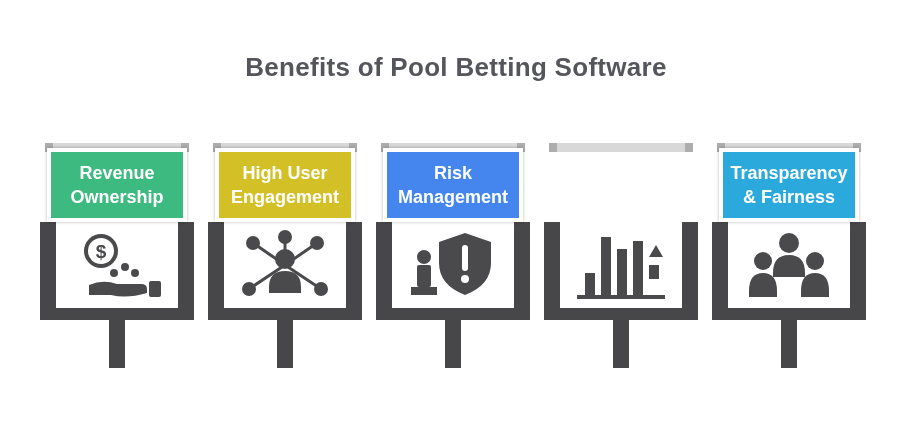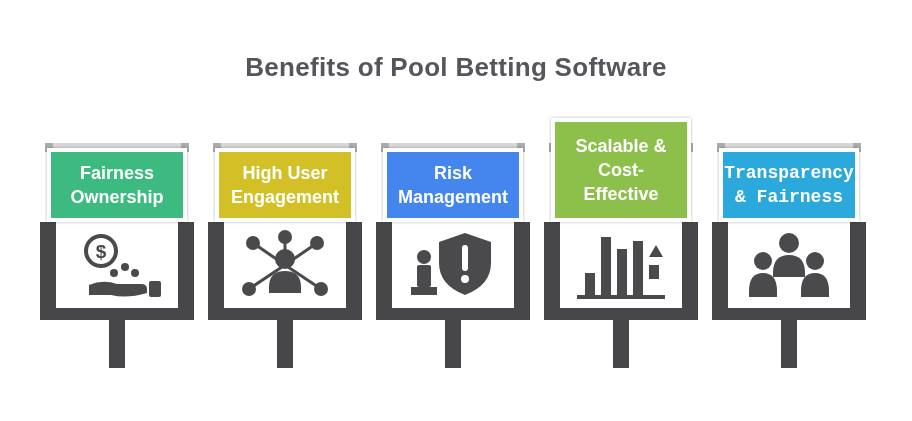--- a/index.html
+++ b/index.html
@@ -76,21 +76,21 @@
 
 <div class="canvas">
 
   <div class="title">Benefits of Pool Betting Software</div>
 
   <div class="boards">
 
     <div class="board">
       <div class="rail"></div>
       <div class="sign" style="background: rgb(60, 186, 128);">
-        <div class="sign-label">Fairness
+        <div class="sign-label">Revenue
 Ownership</div>
       </div>
       <div class="frame">
         <span>
           <svg width="100" height="72" viewBox="0 0 100 72">
             <circle class="ink" cx="34" cy="22" r="17"></circle>
             <circle class="paper" cx="34" cy="22" r="13"></circle>
             <text class="ink" x="34" y="29" font-size="19" text-anchor="middle">$</text>
             <circle class="ink" cx="58" cy="38" r="4"></circle>
             <circle class="ink" cx="47" cy="44" r="4"></circle>
@@ -146,44 +146,39 @@
             <rect class="ink" x="14" y="36" width="14" height="22" rx="2"></rect>
             <circle class="ink" cx="21" cy="28" r="7"></circle>
           </svg>
         </span>
       </div>
       <div class="post"></div>
     </div>
 
     <div class="board tall">
       <div class="rail"></div>
-      <div class="sign" style="background: rgb(140, 192, 75);">
-        <div class="sign-label">Scalable &amp;
-Cost-
-Effective</div>
-      </div>
       <div class="frame">
         <span>
           <svg width="100" height="72" viewBox="0 0 100 72">
             <rect class="ink" x="14" y="44" width="10" height="24"></rect>
             <rect class="ink" x="30" y="8" width="10" height="60"></rect>
             <rect class="ink" x="46" y="20" width="10" height="48"></rect>
             <rect class="ink" x="62" y="12" width="10" height="56"></rect>
             <rect class="ink" x="78" y="36" width="10" height="14"></rect>
             <polygon class="ink" points="78,28 92,28 85,16"></polygon>
             <rect class="ink" x="6" y="66" width="88" height="4"></rect>
           </svg>
         </span>
       </div>
       <div class="post"></div>
     </div>
 
     <div class="board">
       <div class="rail"></div>
-      <div class="sign" style="background: rgb(43, 169, 221); font-family: Liberation Mono, monospace;">
+      <div class="sign" style="background: rgb(43, 169, 221);">
         <div class="sign-label">Transparency
 &amp; Fairness</div>
       </div>
       <div class="frame">
         <span>
           <svg width="100" height="72" viewBox="0 0 100 72">
             <circle class="ink" cx="50" cy="14" r="10"></circle>
             <path class="ink" d="M34,44 Q34,26 50,26 Q66,26 66,44 L66,48 L34,48 Z"></path>
             <circle class="ink" cx="24" cy="32" r="9"></circle>
             <path class="ink" d="M10,62 Q10,44 24,44 Q38,44 38,62 L38,68 L10,68 Z"></path>

